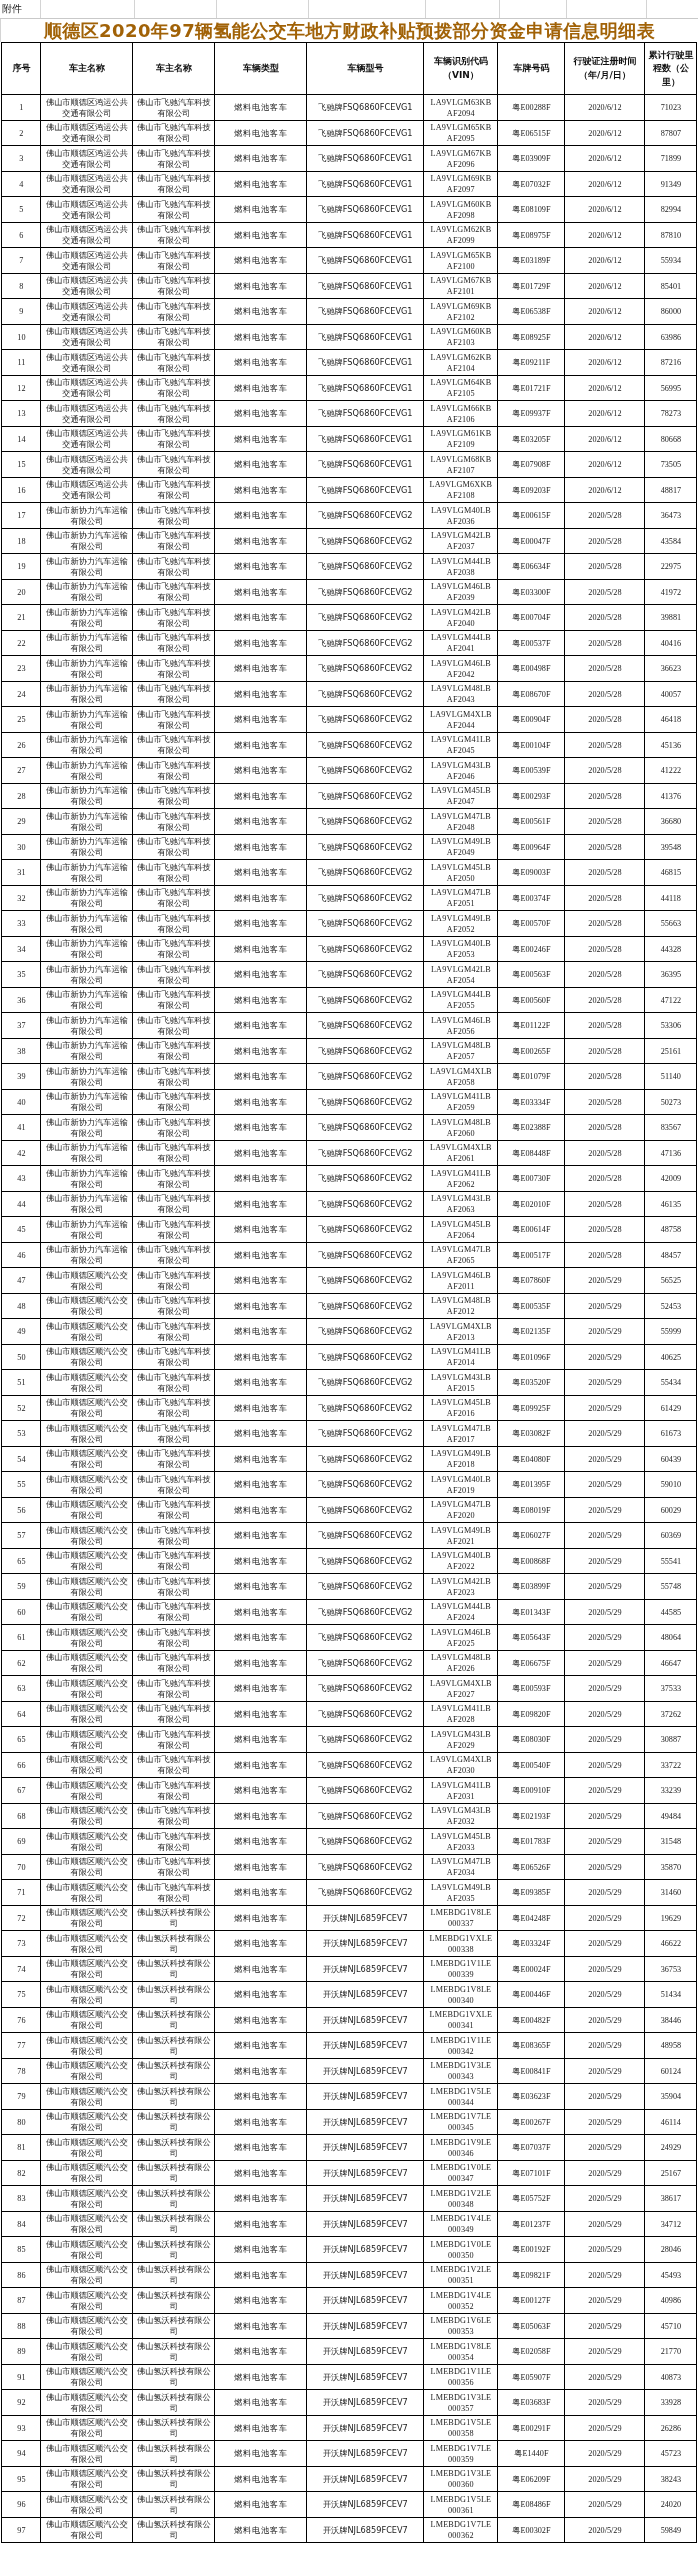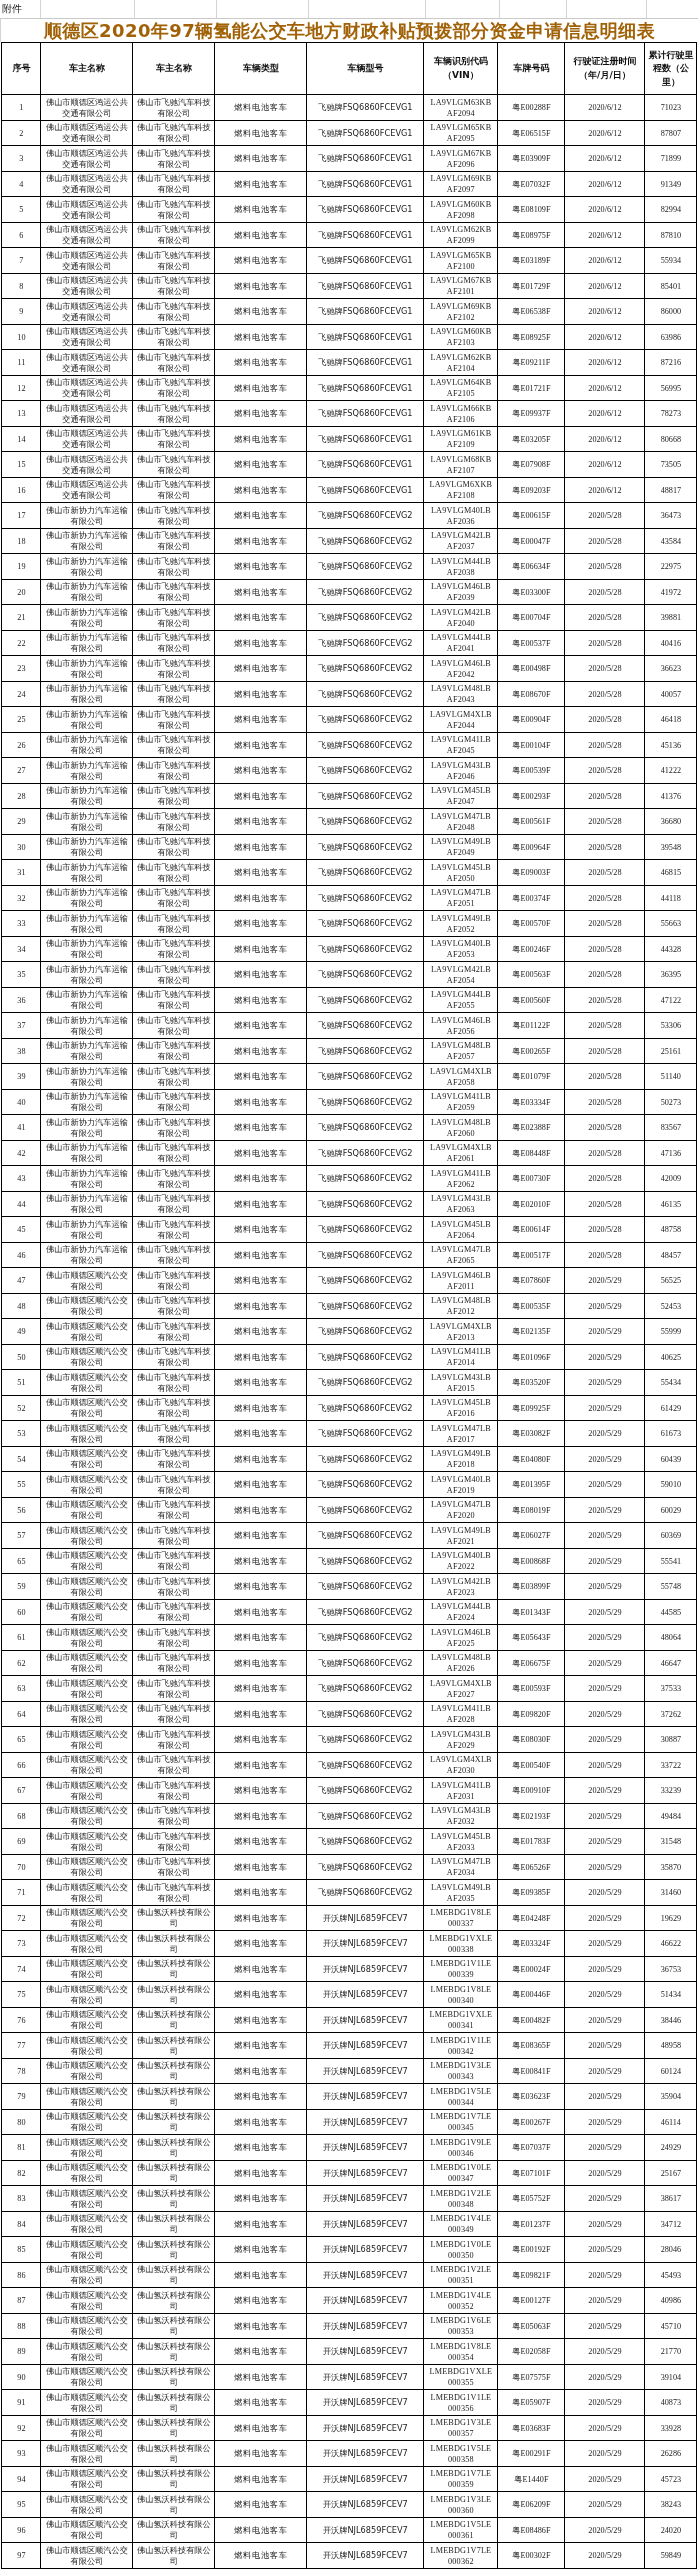--- a/index.html
+++ b/index.html
@@ -1171,32 +1171,20 @@
           <td class="c2">佛山氢沃科技有限公司</td>
           <td class="c3">燃料电池客车</td>
           <td class="c4">开沃牌NJL6859FCEV7</td>
           <td class="c5">LMEBDG1V8LE
 000354</td>
           <td class="c6">粤E02058F</td>
           <td class="c7">2020/5/29</td>
           <td class="c8">21770</td>
         </tr>
         <tr>
-          <td class="c0">90</td>
-          <td class="c1">佛山市顺德区顺汽公交有限公司</td>
-          <td class="c2">佛山氢沃科技有限公司</td>
-          <td class="c3">燃料电池客车</td>
-          <td class="c4">开沃牌NJL6859FCEV7</td>
-          <td class="c5">LMEBDG1VXLE
-000355</td>
-          <td class="c6">粤E07575F</td>
-          <td class="c7">2020/5/29</td>
-          <td class="c8">39104</td>
-        </tr>
-        <tr>
           <td class="c0">91</td>
           <td class="c1">佛山市顺德区顺汽公交有限公司</td>
           <td class="c2">佛山氢沃科技有限公司</td>
           <td class="c3">燃料电池客车</td>
           <td class="c4">开沃牌NJL6859FCEV7</td>
           <td class="c5">LMEBDG1V1LE
 000356</td>
           <td class="c6">粤E05907F</td>
           <td class="c7">2020/5/29</td>
           <td class="c8">40873</td>

